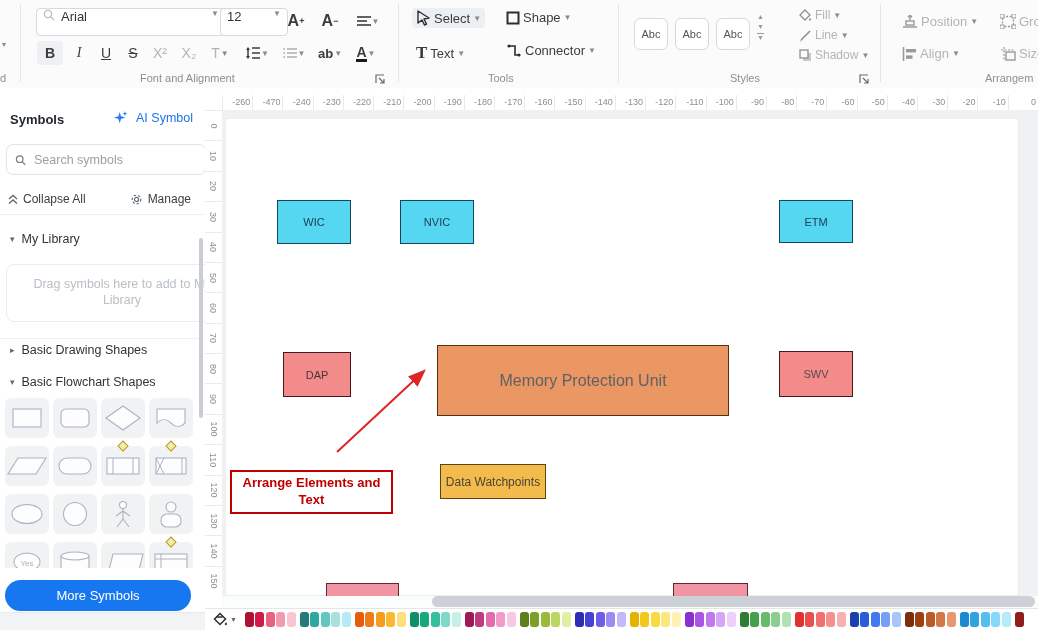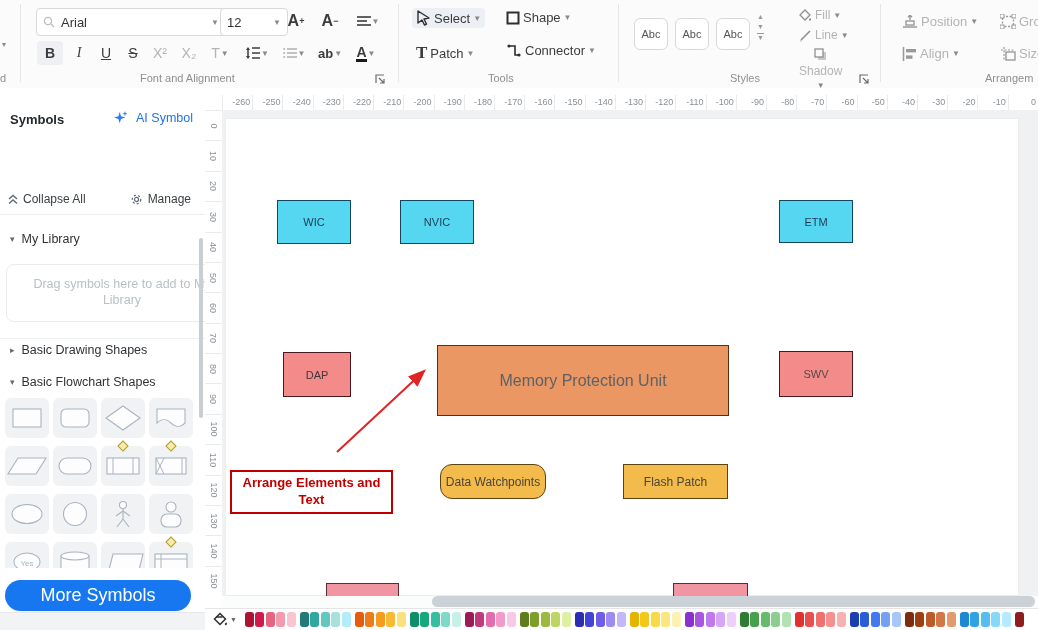--- a/index.html
+++ b/index.html
@@ -12,21 +12,21 @@
   .sec-label{position:absolute;top:72px;font-size:11px;color:#8f8f8f;white-space:nowrap;}
   .rbtn{position:absolute;display:flex;align-items:center;gap:3px;color:#3c3c3c;font-size:13px;
         border-radius:4px;padding:2px 4px;cursor:default;white-space:nowrap;}
   .rbtn .caret{font-size:8px;color:#8a8a8a;}
   .rbtn.dis{color:#a9a9a9;}
   .iconbtn{position:absolute;width:26px;height:24px;display:flex;align-items:center;justify-content:center;
            border-radius:4px;color:#3c3c3c;font-size:14px;}
   .iconbtn .caret{font-size:8px;color:#8a8a8a;margin-left:1px;}
   .dis{color:#b4b4b4 !important;}
   .combo{position:absolute;height:26px;border:1px solid #d9d9d9;border-radius:4px;background:#fff;
-         display:flex;align-items:center;padding:0 6px;font-size:13px;color:#333;}
+         display:flex;align-items:flex-start;padding:0 6px;font-size:13px;color:#333;}
   .combo .caret{margin-left:auto;font-size:8px;color:#8a8a8a;}
   .launcher{position:absolute;top:73px;width:12px;height:12px;}
   .abcbox{width:32px;height:30px;border:1px solid #d8d8d8;border-radius:6px;background:#fff;
           display:flex;align-items:center;justify-content:center;font-size:11px;color:#555;}
   .galarrows{position:absolute;display:flex;flex-direction:column;gap:3px;color:#9a9a9a;font-size:7px;line-height:7px;align-items:center;}
   
   #sidebar{left:0;top:88px;width:205px;height:542px;background:#fff;border-right:1px solid #e3e5e8;}
   #sb-title{position:absolute;left:10px;top:24px;font-size:13px;font-weight:bold;color:#24292f;}
   #ai-symbol{position:absolute;right:12px;top:23px;display:flex;align-items:center;gap:8px;color:#1f73e8;font-size:12.5px;}
   #sb-search{position:absolute;left:6px;top:56px;width:182px;height:29px;border:1px solid #e2e4e8;border-radius:7px;
@@ -43,21 +43,21 @@
             display:flex;align-items:center;justify-content:center;text-align:center;
             font-size:12.5px;color:#b9bfc6;line-height:1.25;padding:0 24px;box-sizing:content-box;}
   #shape-grid{position:absolute;left:5px;top:310px;width:192px;height:170px;overflow:hidden;
               display:flex;flex-wrap:wrap;gap:8px 4px;align-content:flex-start;}
   .shape-cell{position:relative;width:44px;height:40px;background:#f0f2f4;border-radius:6px;}
   .shape-cell svg{display:block;}
   .marker{position:absolute;left:50%;top:-4px;width:6px;height:6px;background:#f7ecad;border:1px solid #b69a27;
           transform:translateX(-50%) rotate(45deg);}
   #sb-scrollbar{position:absolute;right:2px;top:150px;width:4px;height:180px;background:#c9ced3;border-radius:2px;}
   #more-symbols{position:absolute;left:5px;top:492px;width:186px;height:31px;background:#1677f0;border:0;
-                border-radius:16px;color:#fff;font-size:18px;font-family:inherit;}
+                border-radius:16px;color:#fff;font-size:13px;font-family:inherit;}
   #sb-bottom{position:absolute;left:0;top:524px;width:100%;height:18px;background:#f2f3f5;border-top:1px solid #e7e8ea;}
   
   #canvas-bg{left:205px;top:88px;width:833px;height:542px;background:#fff;}
   #hruler{position:absolute;left:222px;top:95px;width:816px;height:15px;display:flex;
           border-bottom:1px solid #d7dadd;background:#fff;}
   .hr-cell{flex:1;font-size:9px;color:#8a9096;text-align:right;padding-right:2px;border-left:1px solid #e8eaec;
            line-height:14px;overflow:hidden;}
   #ruler-corner{position:absolute;left:205px;top:95px;width:17px;height:15px;background:#fff;
                 border-bottom:1px solid #d7dadd;border-right:1px solid #d7dadd;}
   #vruler{position:absolute;left:205px;top:110px;width:17px;height:486px;background:#fff;
@@ -178,21 +178,21 @@
   </div>
   <div class="rbtn" style="left:502px;top:8px;">
     <svg width="14" height="14" viewBox="0 0 14 14">
         <rect x="1.5" y="1.5" width="11" height="11" fill="none" stroke="#2e2e2e" stroke-width="2"></rect>
       </svg>
     <span>Shape</span>
       <span class="caret">▼</span>
   </div>
   <div class="rbtn" style="left:412px;top:41px;">
     <span style="font-family:'Liberation Serif',serif;font-size:17px;font-weight:bold;">T</span>
-    <span>Patch</span>
+    <span>Text</span>
       <span class="caret">▼</span>
   </div>
   <div class="rbtn" style="left:502px;top:41px;">
     <svg width="16" height="15" viewBox="0 0 16 15">
         <path d="M3 3 H9 V12 H13" fill="none" stroke="#2e2e2e" stroke-width="1.6"></path>
         <circle cx="3" cy="3" r="1.6" fill="#2e2e2e"></circle>
         <circle cx="13" cy="12" r="1.6" fill="#2e2e2e"></circle>
       </svg>
     <span>Connector</span>
       <span class="caret">▼</span>
@@ -220,21 +220,21 @@
       <span class="caret">▼</span>
   </div>
   <div class="rbtn dis" style="left:795px;top:26px;font-size:12px;">
     <svg width="13" height="13" viewBox="0 0 13 13">
         <line x1="2" y1="11" x2="11" y2="2" stroke="#8f8f8f" stroke-width="1.6"></line>
         <path d="M2 11 L1 12.5 L3 12 Z" fill="#8f8f8f"></path>
       </svg>
     <span>Line</span>
       <span class="caret">▼</span>
   </div>
-  <div class="rbtn dis" style="left:795px;top:46px;font-size:12px;flex-direction:column;">
+  <div class="rbtn dis" style="left:795px;top:46px;font-size:12px;">
     <svg width="13" height="13" viewBox="0 0 13 13">
         <rect x="4" y="4" width="8" height="8" fill="#c9c9c9"></rect>
         <rect x="1" y="1" width="8" height="8" fill="#fbfbfb" stroke="#8f8f8f" stroke-width="1.3"></rect>
       </svg>
     <span>Shadow</span>
       <span class="caret">▼</span>
   </div>
   <span class="sec-label" style="left:730px;">Styles</span>
   <svg class="launcher" style="left:858px;" viewBox="0 0 12 12">
       <path d="M10 2 H2 V10" fill="none" stroke="#6a6a6a" stroke-width="1.2"></path>
@@ -283,20 +283,27 @@
 
 <div id="sidebar" class="abs">
   <span id="sb-title">Symbols</span>
   <div id="ai-symbol">
     <svg width="14" height="14" viewBox="0 0 16 16">
         <path d="M6.5 1 L8 6 L13 7.5 L8 9 L6.5 14 L5 9 L0 7.5 L5 6 Z" fill="#2f7bf5"></path>
         <path d="M12.5 0 L13.2 2.3 L15.5 3 L13.2 3.7 L12.5 6 L11.8 3.7 L9.5 3 L11.8 2.3 Z" fill="#2f7bf5"></path>
       </svg>
     <span>AI Symbol</span>
   </div>
+  <div id="sb-search">
+    <svg width="14" height="14" viewBox="0 0 14 14">
+        <circle cx="6" cy="6" r="4.2" fill="none" stroke="#747b83" stroke-width="1.5"></circle>
+        <line x1="9.3" y1="9.3" x2="13" y2="13" stroke="#747b83" stroke-width="1.5"></line>
+      </svg>
+    <input placeholder="Search symbols" style="">
+  </div>
   <div id="collapse-row">
     <div id="collapse-all">
       <svg width="10" height="11" viewBox="0 0 10 11">
           <path d="M1 5 L5 1.5 L9 5 M1 9.5 L5 6 L9 9.5" fill="none" stroke="#5f6a73" stroke-width="1.4"></path>
         </svg>
       <span>Collapse All</span>
     </div>
     <div id="manage">
       <svg width="13" height="13" viewBox="0 0 14 14">
           <circle cx="7" cy="7" r="2.2" fill="none" stroke="#5f6a73" stroke-width="1.3"></circle>
@@ -416,21 +423,21 @@
     </div>
   <div id="sb-scrollbar"></div>
   <button id="more-symbols">More Symbols</button>
   <div id="sb-bottom"></div>
 </div>
 
 <div id="canvas-bg" class="abs"></div>
 <div id="ruler-corner"></div>
 <div id="hruler">
     <div class="hr-cell">-260</div>
-    <div class="hr-cell">-250</div>
+    <div class="hr-cell">-470</div>
     <div class="hr-cell">-240</div>
     <div class="hr-cell">-230</div>
     <div class="hr-cell">-220</div>
     <div class="hr-cell">-210</div>
     <div class="hr-cell">-200</div>
     <div class="hr-cell">-190</div>
     <div class="hr-cell">-180</div>
     <div class="hr-cell">-170</div>
     <div class="hr-cell">-160</div>
     <div class="hr-cell">-150</div>
@@ -505,22 +512,21 @@
 <div id="page-gap-right" class="abs"></div>
 <div id="page" class="abs"></div>
 
 <div id="diagram-layer" class="abs" style="left:0;top:0;width:1038px;height:464px;pointer-events:none;">
     <div class="node" style="left: 277px; top: 200px; width: 74px; height: 44px; background: rgb(85, 214, 241); border-color: rgb(20, 70, 95); color: rgb(30, 60, 85); font-size: 11px; pointer-events: auto;">WIC</div>
     <div class="node" style="left: 400px; top: 200px; width: 74px; height: 44px; background: rgb(85, 214, 241); border-color: rgb(20, 70, 95); color: rgb(30, 60, 85); font-size: 11px; pointer-events: auto;">NVIC</div>
     <div class="node" style="left: 779px; top: 200px; width: 74px; height: 43px; background: rgb(85, 214, 241); border-color: rgb(20, 70, 95); color: rgb(30, 60, 85); font-size: 11px; pointer-events: auto;">ETM</div>
     <div class="node" style="left: 283px; top: 352px; width: 68px; height: 45px; background: rgb(244, 139, 139); border-color: rgb(70, 25, 31); color: rgb(69, 53, 58); font-size: 11px; pointer-events: auto;">DAP</div>
     <div class="node" style="left: 437px; top: 345px; width: 292px; height: 71px; background: rgb(234, 151, 99); border-color: rgb(84, 50, 15); color: rgb(94, 97, 102); font-size: 16px; pointer-events: auto;">Memory Protection Unit</div>
     <div class="node" style="left: 779px; top: 351px; width: 74px; height: 46px; background: rgb(244, 139, 139); border-color: rgb(70, 25, 31); color: rgb(90, 72, 72); font-size: 11px; pointer-events: auto;">SWV</div>
-    <div class="node" style="left: 440px; top: 464px; width: 106px; height: 35px; background: rgb(242, 187, 75); border-color: rgb(90, 68, 19); color: rgb(76, 69, 53); font-size: 12px; pointer-events: auto; border-radius: 12px;">Data Watchpoints</div>
-    <div class="node" style="left: 623px; top: 464px; width: 105px; height: 35px; background: rgb(242, 187, 75); border-color: rgb(90, 68, 19); color: rgb(76, 69, 53); font-size: 12px; pointer-events: auto;">Flash Patch</div>
+    <div class="node" style="left: 440px; top: 464px; width: 106px; height: 35px; background: rgb(242, 187, 75); border-color: rgb(90, 68, 19); color: rgb(76, 69, 53); font-size: 12px; pointer-events: auto;">Data Watchpoints</div>
     <div class="node" style="left: 326px; top: 583px; width: 73px; height: 14px; background: rgb(241, 149, 163); border-color: rgb(92, 42, 51); color: rgb(51, 51, 51); font-size: 10px; pointer-events: auto;"></div>
     <div class="node" style="left: 673px; top: 583px; width: 75px; height: 14px; background: rgb(241, 149, 163); border-color: rgb(92, 42, 51); color: rgb(51, 51, 51); font-size: 10px; pointer-events: auto;"></div>
   </div>
 
 <svg id="arrow-svg" viewBox="0 0 1038 630">
   <defs>
       <marker id="ah" markerWidth="9" markerHeight="8" refX="7" refY="3.5" orient="auto">
         <path d="M0,0 L9,3.5 L0,7 Z" fill="#e02424"></path>
       </marker>
     </defs>

